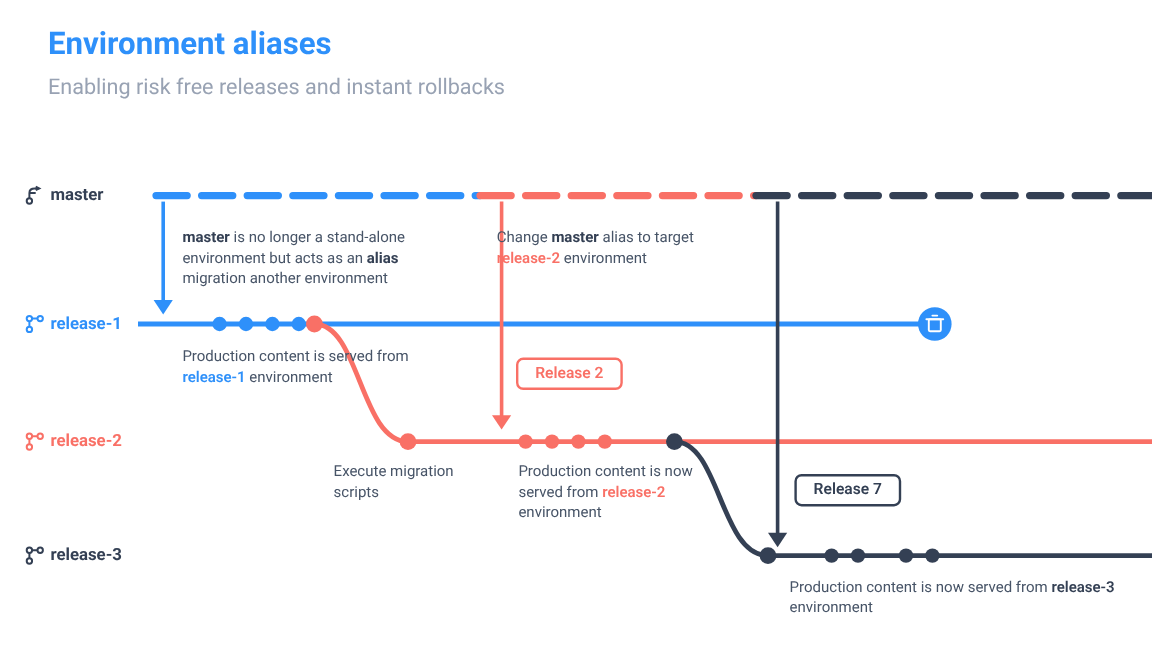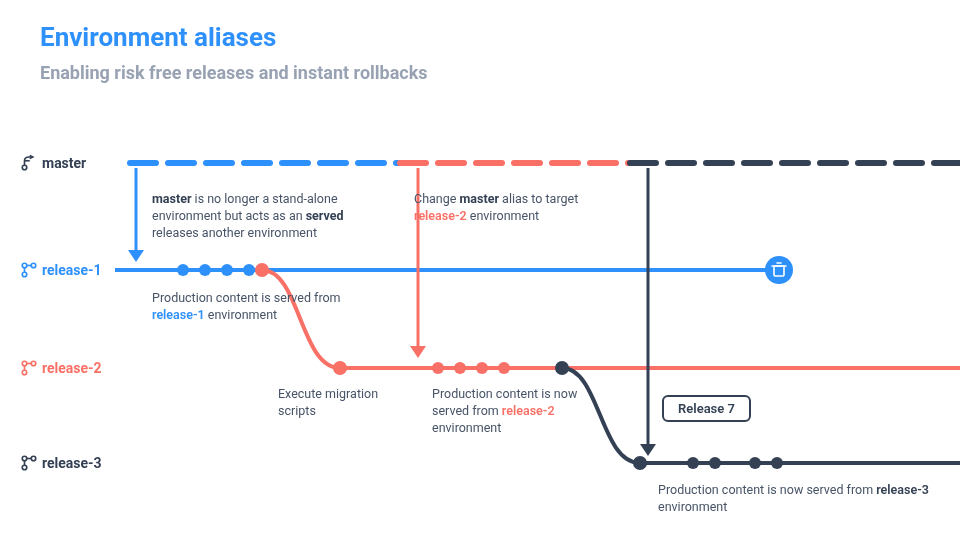--- a/index.html
+++ b/index.html
@@ -1,18 +1,18 @@
 <!DOCTYPE html>
 <html><head>
 <meta charset="utf-8">
 <style>
   html,body{margin:0;padding:0;width:960px;height:540px;background:#fff;font-family:-apple-system,BlinkMacSystemFont,"Segoe UI",Roboto,Helvetica,Arial,sans-serif;color:#344054;overflow:hidden}
   .page{position:relative;width:940px;height:540px}
   .title{position:absolute;left:40px;top:22px;font-size:26px;font-weight:700;color:#2e90fa}
-  .subtitle{position:absolute;left:40px;top:62px;font-size:18px;font-weight:700;color:#98a2b3}
+  .subtitle{position:absolute;left:40px;top:62px;font-size:18px;font-weight:400;color:#98a2b3}
   .rowlabel{position:absolute;left:42px;font-size:14px;font-weight:700}
   .rowlabel.master{top:155px;color:#344054}
   .rowlabel.r1{top:262px;color:#2e90fa}
   .rowlabel.r2{top:360px;color:#f97066}
   .rowlabel.r3{top:455px;color:#344054}
   .branch-icon{position:absolute;left:20px;width:18px;height:18px}
   .caption{position:absolute;font-size:12.5px;line-height:1.35;color:#475467;width:200px}
   .caption b{font-weight:700;color:#344054}
   .tkn-b{color:#2e90fa;font-weight:600}
   .tkn-o{color:#f97066;font-weight:600}
@@ -115,33 +115,34 @@
     <path d="M 128 250 L 136 262 L 144 250 Z" fill="#2e90fa"></path>
 
     <line x1="418" y1="168" x2="418" y2="350" stroke="#f97066" stroke-width="3"></line>
     <path d="M 410 346 L 418 358 L 426 346 Z" fill="#f97066"></path>
 
     <line x1="648" y1="168" x2="648" y2="448" stroke="#344054" stroke-width="3"></line>
     <path d="M 640 444 L 648 456 L 656 444 Z" fill="#344054"></path>
   </svg>
 
   <div class="caption" style="left:152px;top:191px;width:224px">
-    <b>master</b><span> is no longer a stand-alone environment but acts as an </span><b>served</b><span> releases another environment</span>
+    <b>master</b><span> is no longer a stand-alone environment but acts as an </span><b>alias</b><span> migration another environment</span>
   </div>
   <div class="caption" style="left:152px;top:290px;width:190px">
     <span>Production content is served from </span><span class="tkn-b">release-1</span><span> environment</span>
   </div>
   <div class="caption" style="left:414px;top:191px;width:170px">
     <span>Change </span><b>master</b><span> alias to target </span><span class="tkn-o">release-2</span><span> environment</span>
   </div>
   <div class="caption" style="left:278px;top:386px;width:130px">
     <span>Execute migration scripts</span>
   </div>
   <div class="caption" style="left:432px;top:386px;width:180px">
     <span>Production content is now served from </span><span class="tkn-o">release-2</span><span> environment</span>
   </div>
   <div class="caption" style="left:658px;top:482px;width:280px">
     <span>Production content is now served from </span><span class="tkn-d">release-3</span><span> environment</span>
   </div>
 
+  <div class="tag orange" style="left:430px;top:298px">Release 2</div>
   <div class="tag dark" style="left:662px;top:395px">Release 7</div>
 
 </div>
 
 </body></html>

